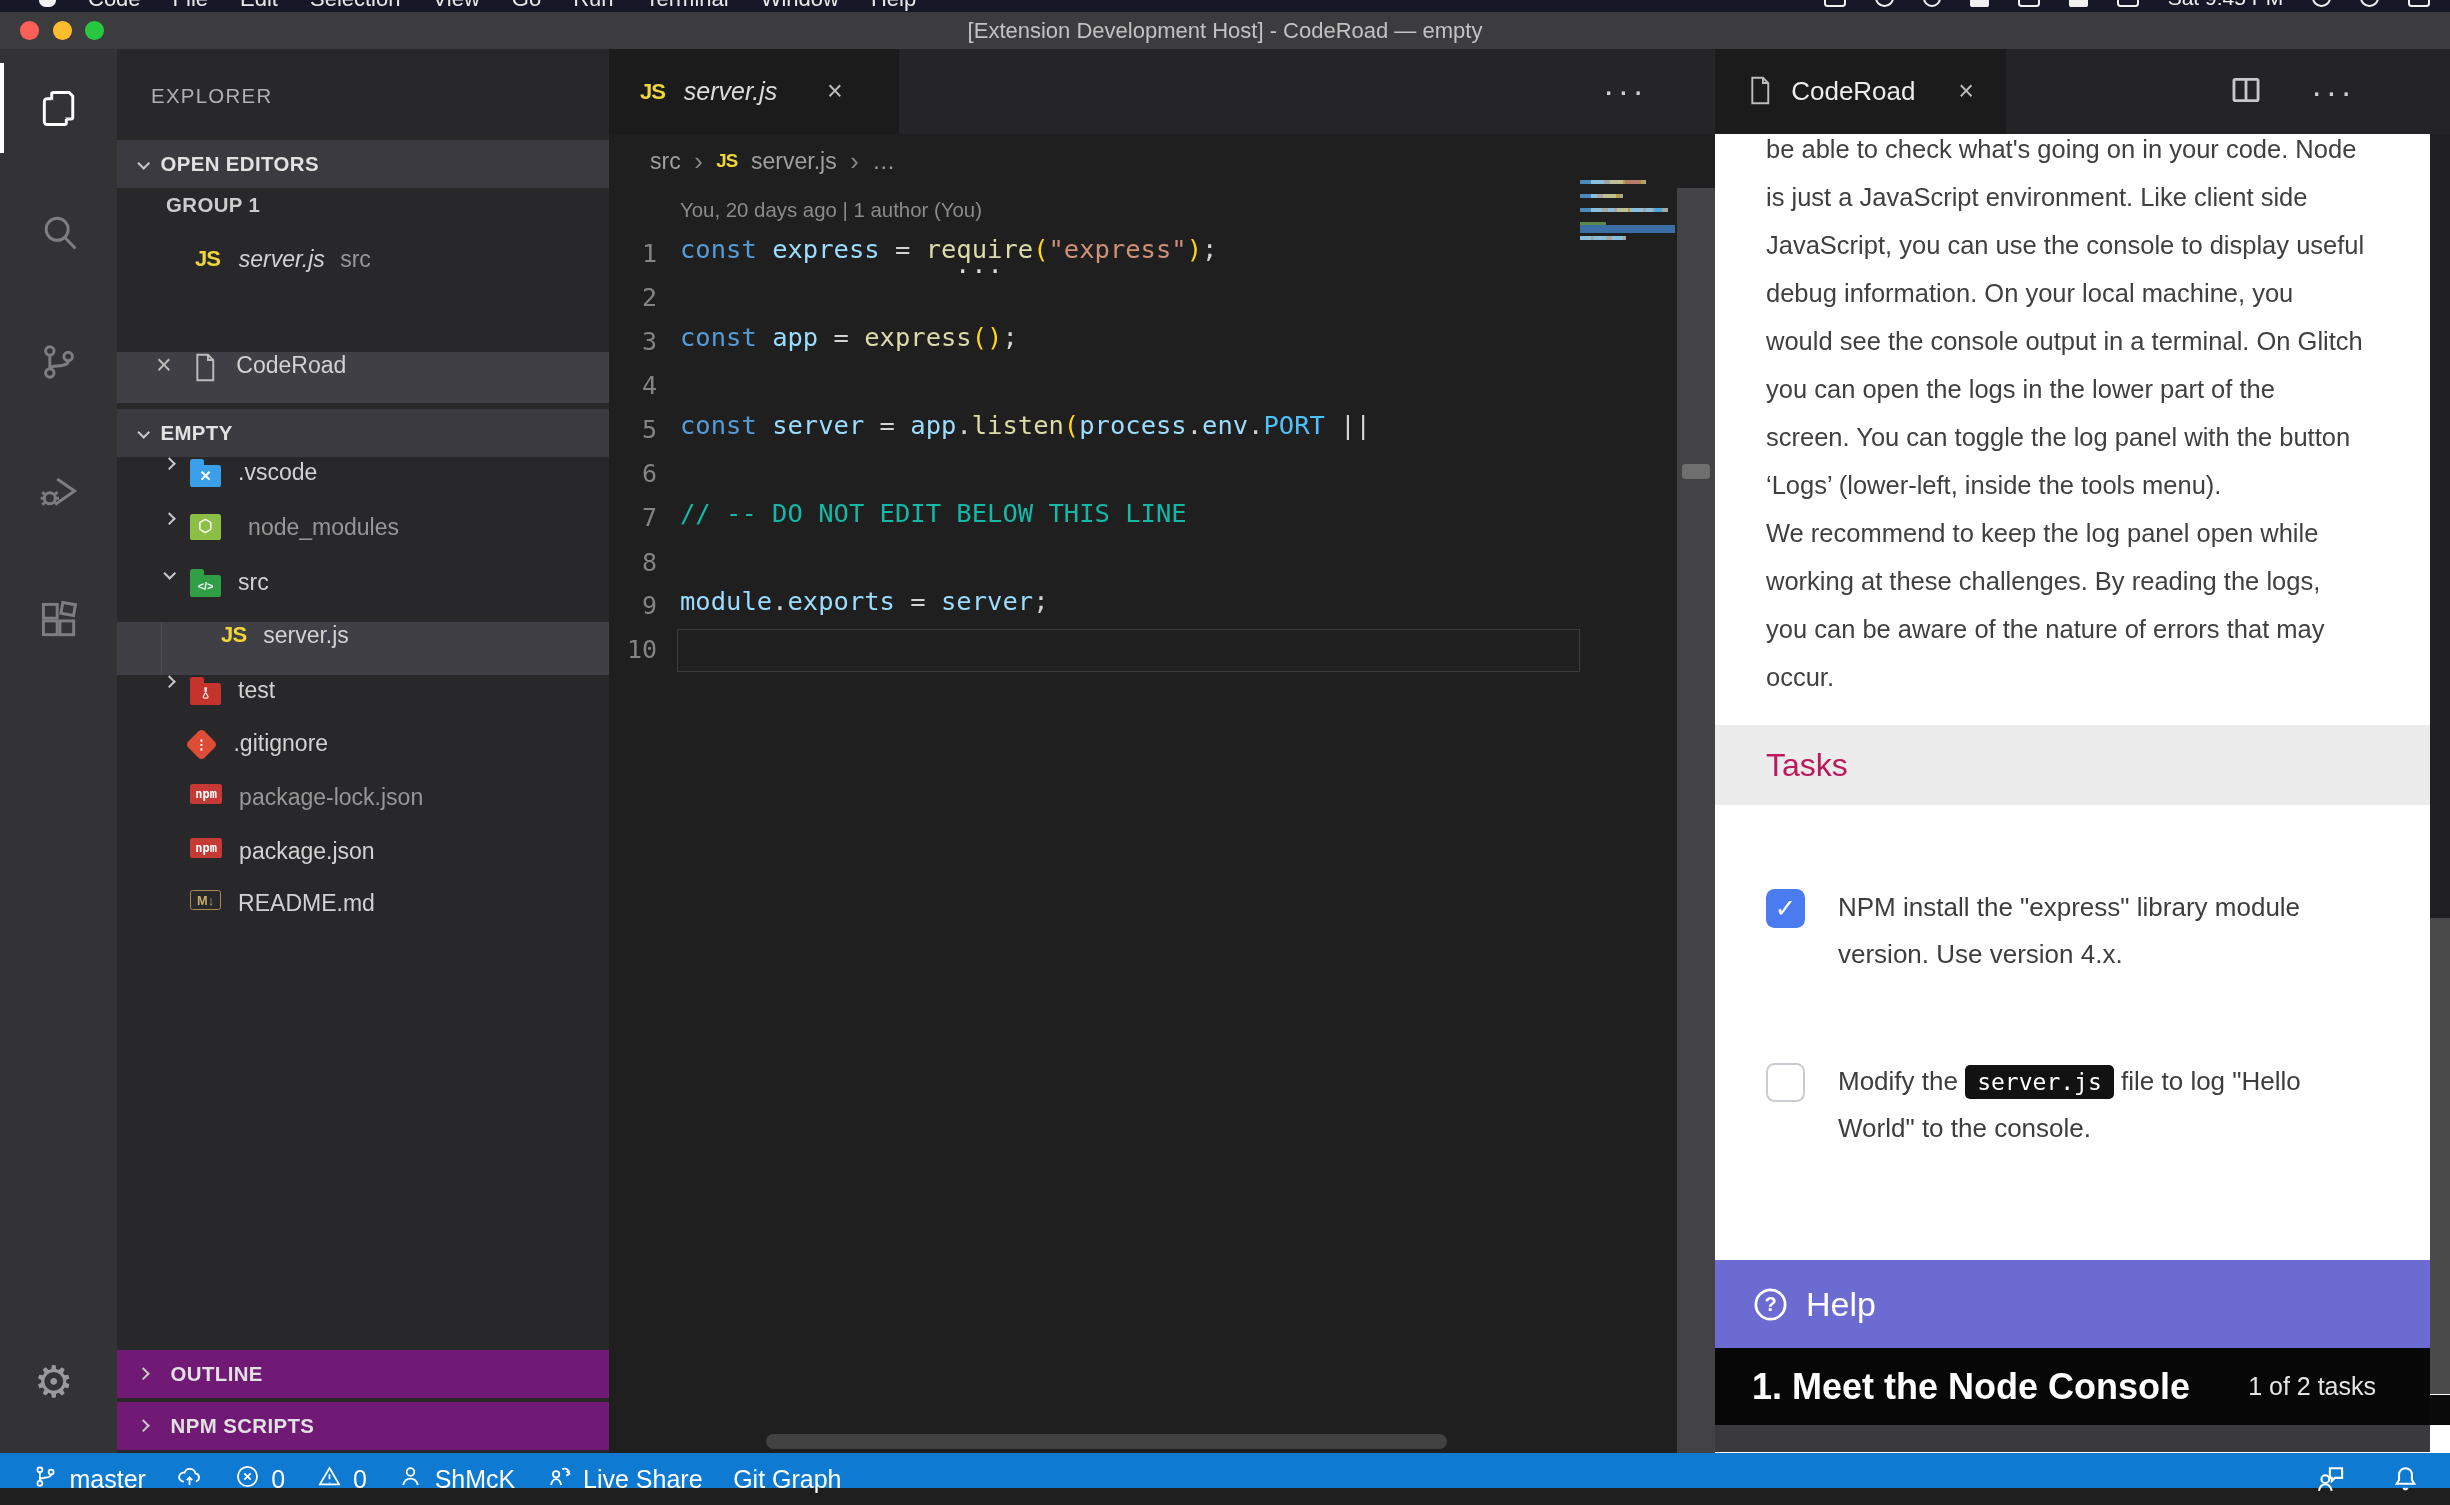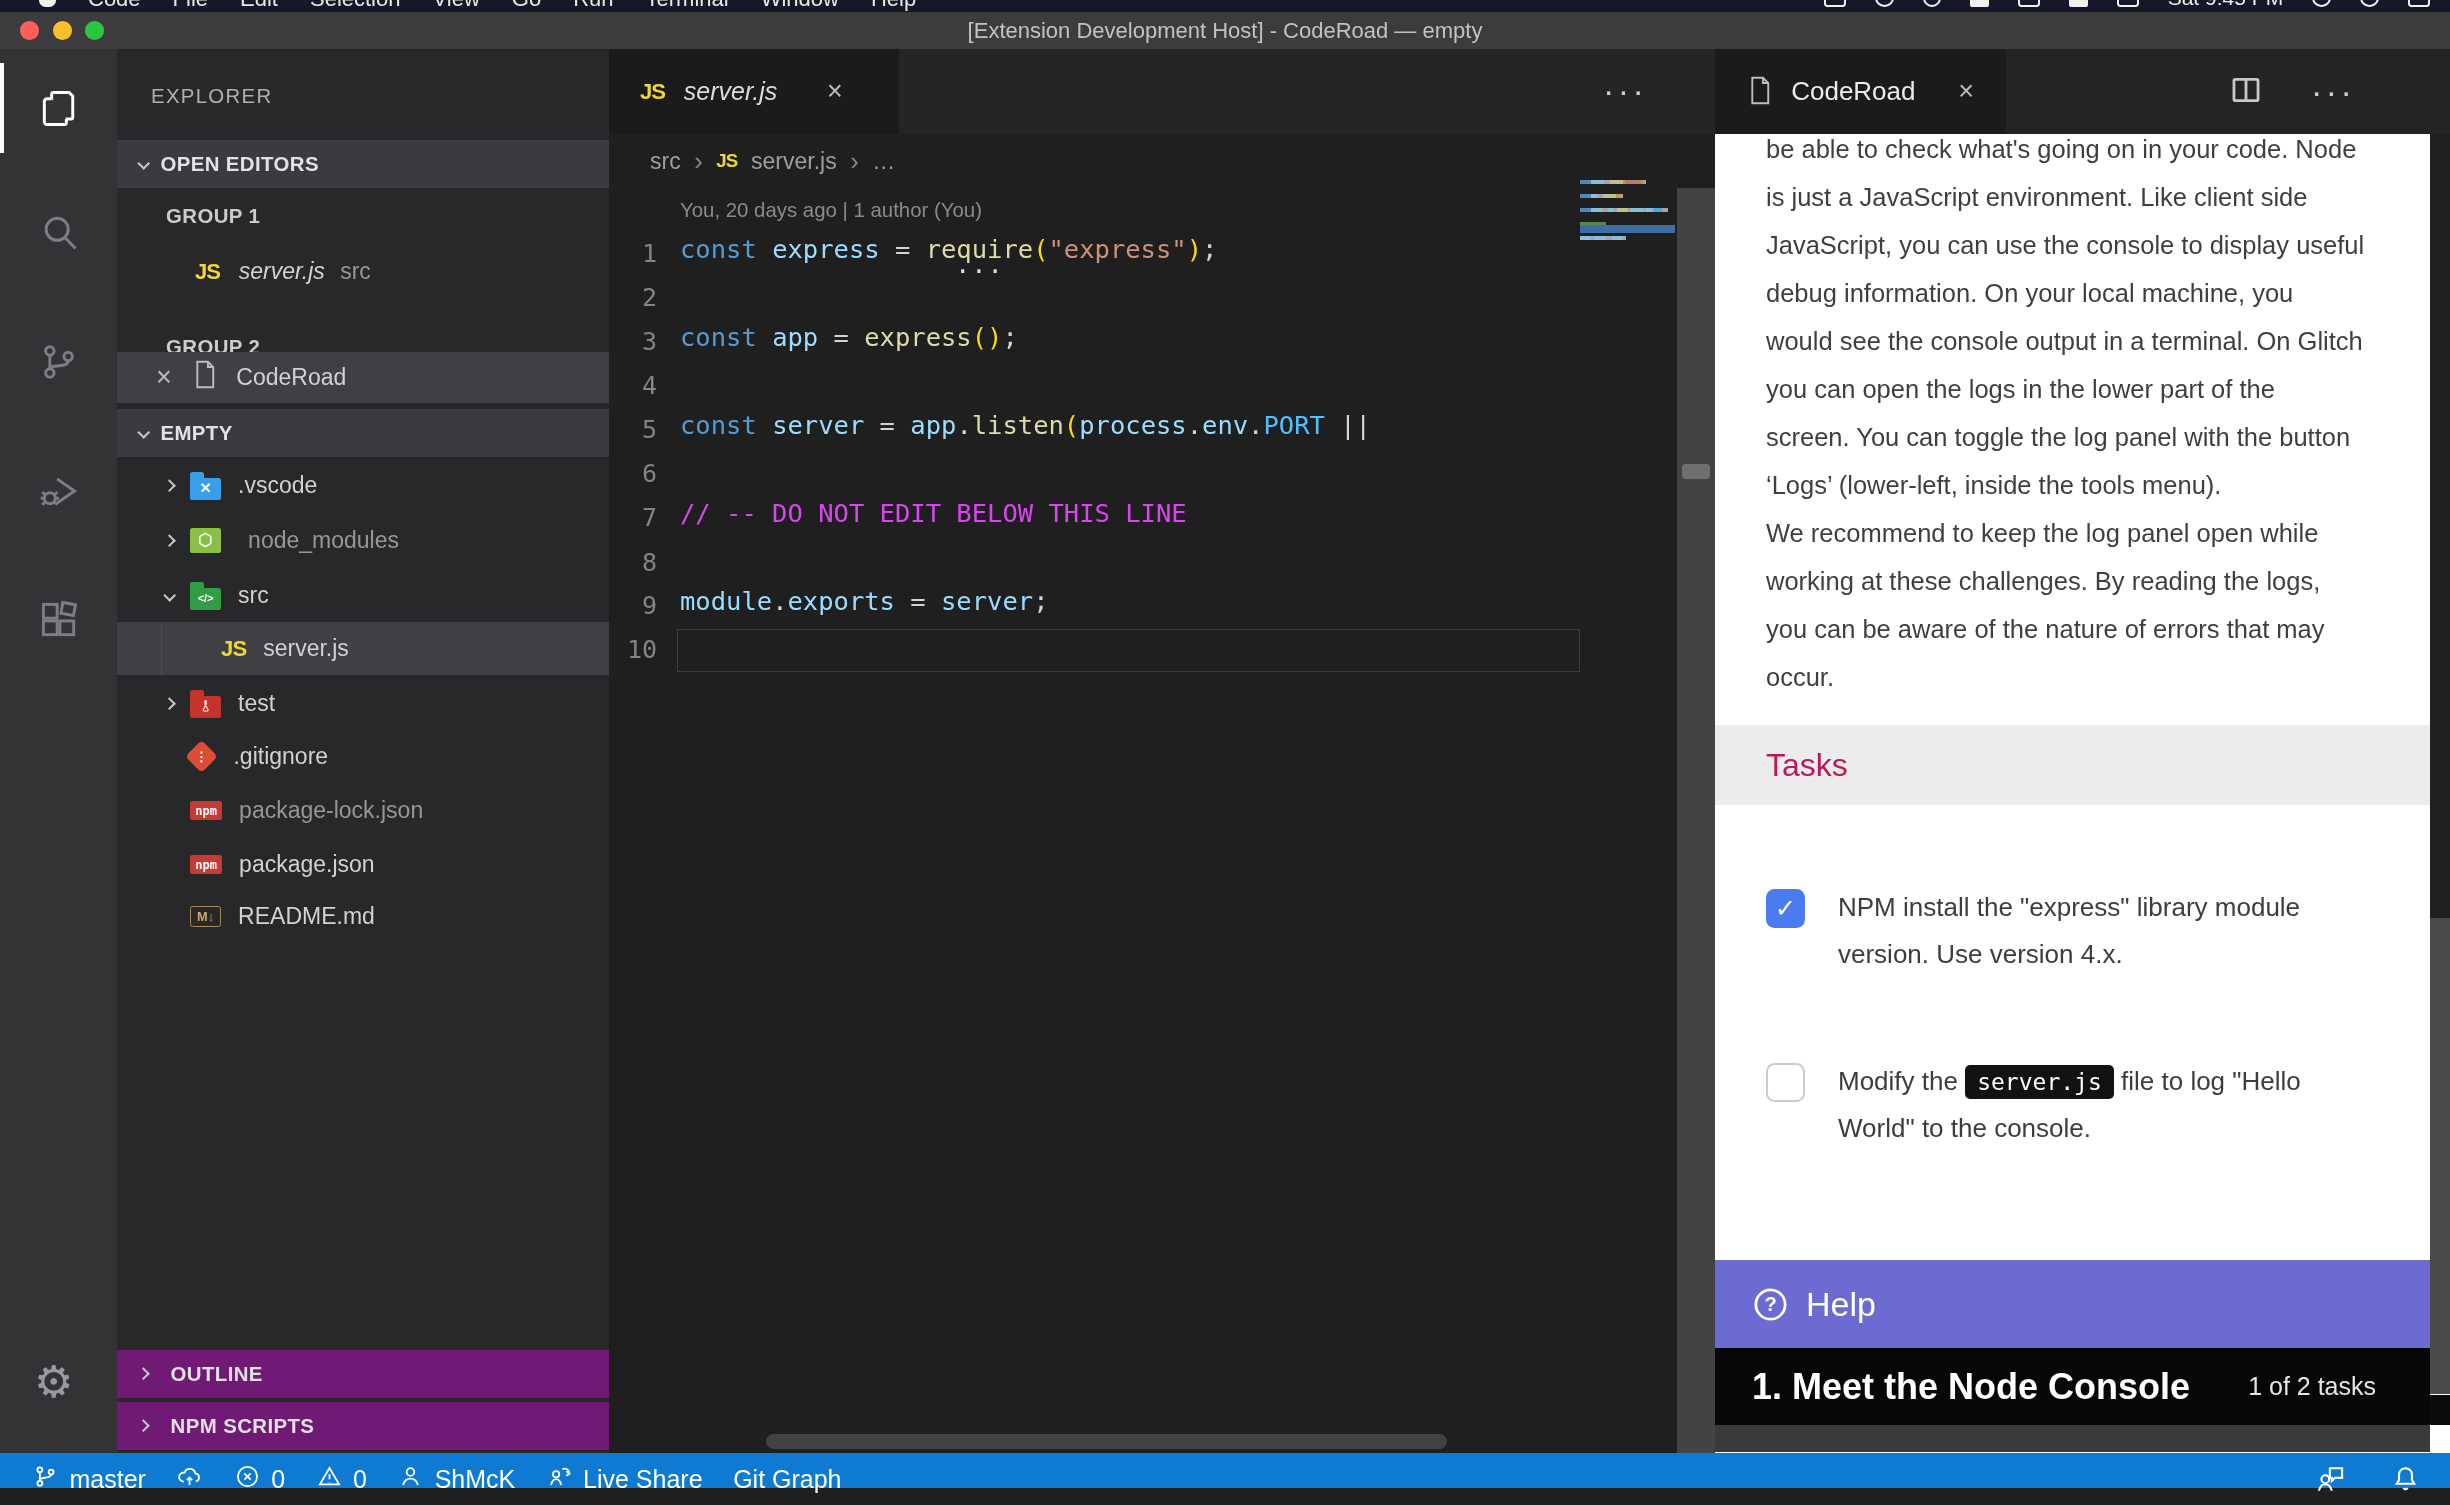--- a/index.html
+++ b/index.html
@@ -36,21 +36,21 @@
   
   .sidebar{left:117px;top:49px;width:492px;height:1404px;background:#28282a;overflow:hidden;}
   .sb-title{position:absolute;left:34px;top:25.5px;height:43px;line-height:43px;
             font-size:20.4px;letter-spacing:1.3px;color:#b0b0b0;}
   .sb-band{position:absolute;left:0;width:492px;background:#3a3a40;display:flex;align-items:center;}
   .sb-band .lbl{font-weight:bold;font-size:20.4px;color:#e2e2e2;letter-spacing:0.4px;margin-left:12px;}
   .sb-band2{background:#701a75;}
   .chev{display:inline-block;width:9.4px;height:9.4px;border-right:2.6px solid #c8c8c8;border-bottom:2.6px solid #c8c8c8;flex:none;}
   .chev.right{transform:rotate(-45deg);}
   .chev.down{transform:rotate(45deg);}
-  .row{position:absolute;left:0;width:492px;display:flex;align-items:center;font-size:23px;color:#d2d2d2;}
+  .row{position:absolute;left:0;width:492px;display:flex;font-size:23px;color:#d2d2d2;}
   .row.selected{background:var(--sel-row);}
   .row .dim{color:#979797;}
   .grp{font-weight:bold;font-size:20.4px;color:#cccccc;letter-spacing:0.4px;}
   .js-badge{font-weight:bold;color:#f0d637;font-style:normal;font-size:22px;letter-spacing:-0.9px;}
   .close-x{font-size:27px;color:#bdbdbd;line-height:27px;}
   .doc-ic svg{width:25.5px;height:31px;stroke:#bdbdbd;fill:none;stroke-width:1.8;}
   .fold{width:31px;height:22px;border-radius:2.6px;position:relative;margin-top:6px;flex:none;
         display:flex;align-items:center;justify-content:center;}
   .fold::before{content:"";position:absolute;top:-6px;left:0;width:13.6px;height:7.7px;border-radius:2.6px 2.6px 0 0;background:inherit;}
   .fold .mini{font-size:11px;font-weight:bold;color:#fff;line-height:11px;}
@@ -65,21 +65,21 @@
   .tab-actions{position:absolute;top:0;height:85px;line-height:82px;font-size:34px;color:#cfcfcf;letter-spacing:3.4px;}
   .breadcrumbs{position:absolute;left:0;top:85px;width:100%;height:54px;background:#1f1f20;
                display:flex;align-items:center;font-size:23px;color:#9f9f9f;gap:13.6px;padding-left:41px;}
   .bc-sep{color:#858585;font-size:25.5px;}
   .codelens{position:absolute;left:71px;font-size:20.4px;color:#8b8b8b;}
   .gutter-num{position:absolute;left:0;width:48px;text-align:right;
               font-family:"DejaVu Sans Mono",monospace;font-size:25px;color:#848484;}
   .code-line{position:absolute;left:71px;white-space:pre;
              font-family:"DejaVu Sans Mono",monospace;font-size:25.5px;}
   .tk-kw{color:#569cd6}.tk-var{color:#9cdcfe}.tk-pl{color:#d4d4d4}.tk-fn{color:#dcdcaa}
-  .tk-br{color:#ffd710}.tk-str{color:#ce9178}.tk-cm{color:#d946ef}.tk-c2{color:#4fc1ff}
+  .tk-br{color:#ffd710}.tk-str{color:#ce9178}.tk-cm{color:#14b8a6}.tk-c2{color:#4fc1ff}
   .tk-req{position:relative;}
   .tk-req::after{content:"···";position:absolute;left:50%;transform:translateX(-50%);
                  top:22px;color:#dadada;font-size:25.5px;letter-spacing:0.9px;}
   .curline{position:absolute;left:68px;width:903px;height:43px;border:1.7px solid #3c3c3e;}
   .minimap{position:absolute;left:971px;top:131px;width:95px;}
   .mm-row{position:absolute;left:0;height:4.3px;display:flex;}
   .mm-row span{height:4.3px;display:inline-block;opacity:.85;}
   .mm-sel{position:absolute;left:0;top:45px;width:95px;height:7.7px;background:#3a6ea5;}
   .hscroll{position:absolute;left:157px;top:1385px;width:681px;height:15.3px;background:#424242;border-radius:7.7px;}
 

